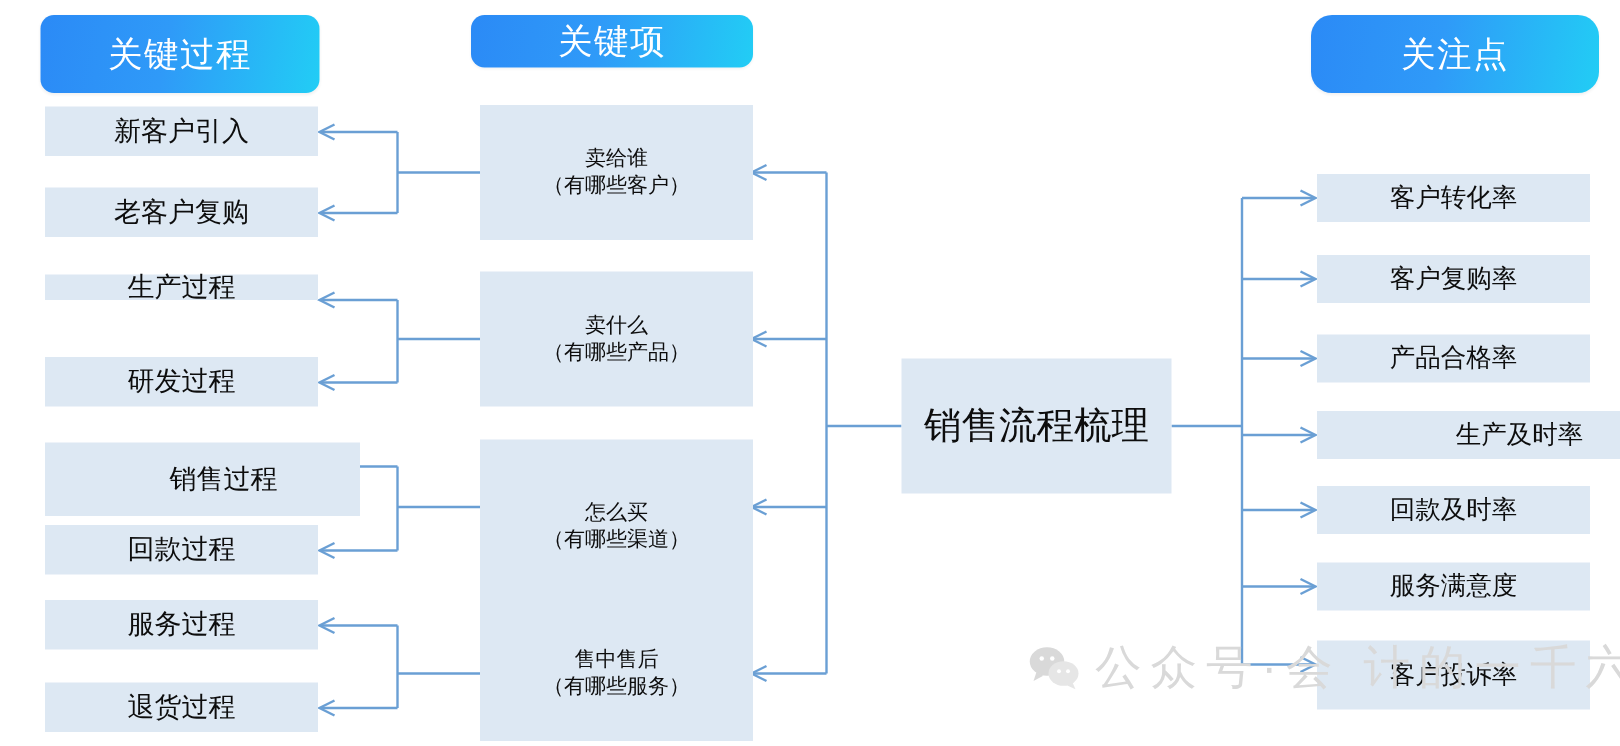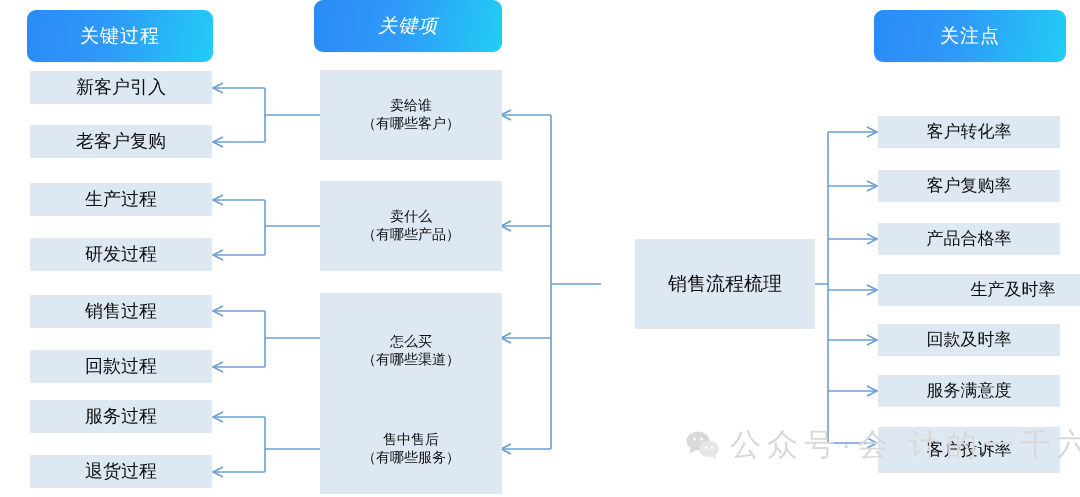--- a/index.html
+++ b/index.html
@@ -10,40 +10,40 @@
     overflow:hidden;
   }
   #stage{position:relative;width:1080px;height:497px;}
 
   
   .hdr{
     position:absolute;
     display:flex;align-items:center;justify-content:center;
     border-radius:9px;
     color:#ffffff;
-    font-size:19px;
+    font-size:23px;
     letter-spacing:1px;
     background:linear-gradient(100deg,#2b8af6 0%,#2f9af8 45%,#22cdf5 100%);
     box-shadow:0 1px 2px rgba(0,0,0,.06);
   }
 
   
   .box{
     position:absolute;
     background:#dde8f3;
     display:flex;align-items:center;justify-content:center;
     text-align:center;
     color:#0d0d0d;
     font-size:18px;
     line-height:1.28;
     white-space:pre-line;
   }
   .box.small{font-size:18px;}
   .box.mid{font-size:14px;}
-  .box.center{font-size:19px;margin-left:34px;}
+  .box.center{font-size:25px;}
   .box.right{font-size:17px;}
 
   
   #wires{position:absolute;left:0;top:0;width:1080px;height:497px;}
   #wires path,#wires line{
     fill:none;stroke:#6a9fd4;stroke-width:1.6;
   }
   .arrowhead{fill:none;stroke:#6a9fd4;stroke-width:1.6;}
 
   
@@ -120,28 +120,28 @@
     <path class="arrowhead" d="M867 127 L877 132 L867 137"></path>
     <path class="arrowhead" d="M867 181 L877 186 L867 191"></path>
     <path class="arrowhead" d="M867 234 L877 239 L867 244"></path>
     <path class="arrowhead" d="M867 285 L877 290 L867 295"></path>
     <path class="arrowhead" d="M867 335 L877 340 L867 345"></path>
     <path class="arrowhead" d="M867 386 L877 391 L867 396"></path>
     <path class="arrowhead" d="M867 438 L877 443 L867 448"></path>
   </svg>
 
   <div class="hdr" style="left: 27px; top: 10px; width: 186px; height: 52px;">关键过程</div>
-  <div class="hdr" style="left: 314px; top: 0; width: 188px; height: 52px; font-style: italic;">关键项</div>
-  <div class="hdr" style="left: 874px; top: 10px; width: 192px; height: 52px;">关注点</div>
+  <div class="hdr" style="left: 314px; top: 10px; width: 188px; height: 35px;">关键项</div>
+  <div class="hdr" style="left: 874px; top: 10px; width: 192px; height: 52px; border-radius: 14px;">关注点</div>
 
   <div class="box small" style="left: 30px; top: 71px; width: 182px; height: 33px;">新客户引入</div>
   <div class="box small" style="left: 30px; top: 125px; width: 182px; height: 33px;">老客户复购</div>
-  <div class="box small" style="left: 30px; top: 183px; width: 182px; height: 33px;">生产过程</div>
+  <div class="box small" style="left: 30px; top: 183px; width: 182px; height: 17px;">生产过程</div>
   <div class="box small" style="left: 30px; top: 238px; width: 182px; height: 33px; text-align: right;">研发过程</div>
-  <div class="box small" style="left: 30px; top: 295px; width: 182px; height: 33px;">销售过程</div>
+  <div class="box small" style="left: 30px; top: 295px; width: 182px; height: 49px; padding-left: 28px;">销售过程</div>
   <div class="box small" style="left: 30px; top: 350px; width: 182px; height: 33px;">回款过程</div>
   <div class="box small" style="left: 30px; top: 400px; width: 182px; height: 33px;">服务过程</div>
   <div class="box small" style="left: 30px; top: 455px; width: 182px; height: 33px;">退货过程</div>
 
   <div class="box mid" style="left: 320px; top: 70px; width: 182px; height: 90px;">卖给谁
 （有哪些客户）</div>
   <div class="box mid" style="left: 320px; top: 181px; width: 182px; height: 90px;">卖什么
 （有哪些产品）</div>
   <div class="box mid" style="left: 320px; top: 293px; width: 182px; height: 116px;">怎么买
 （有哪些渠道）</div>

